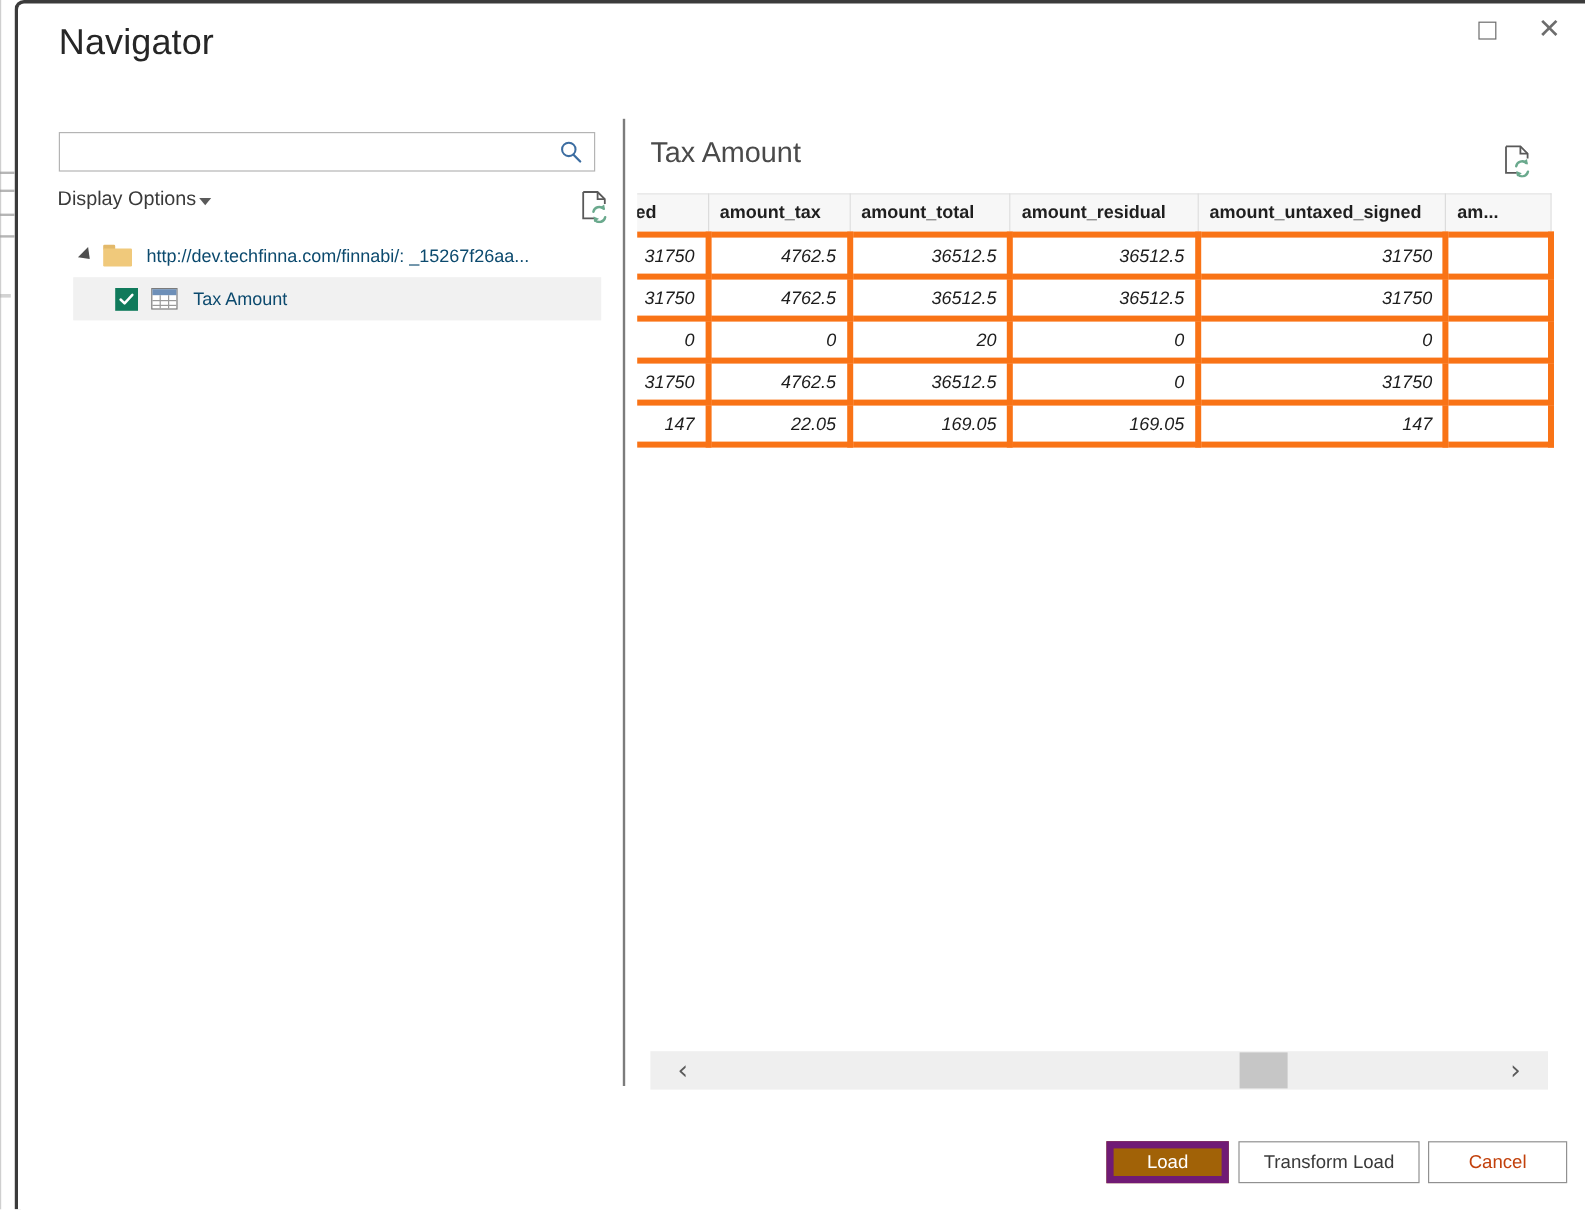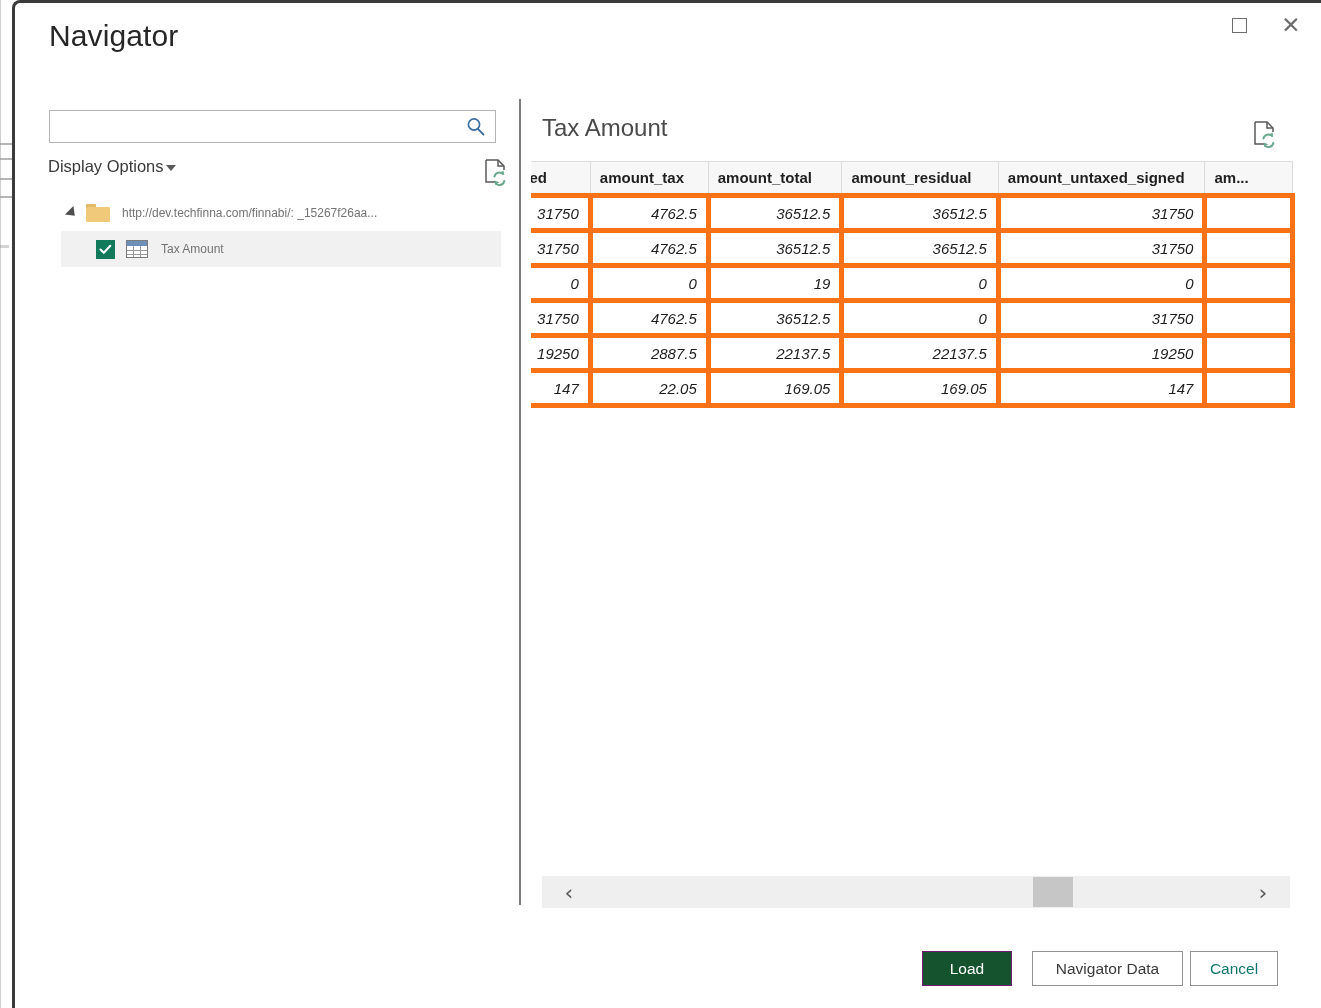--- a/index.html
+++ b/index.html
@@ -93,21 +93,21 @@
     border-top: 6px solid transparent; border-bottom: 6px solid transparent;
     border-left: 8px solid #4f4f4f;
     transform: rotate(45deg);
     margin-right: 10px; margin-left: 4px; flex: none;
   }
   .folder-icon {
     width: 24px; height: 18px; position: relative; flex: none; margin-right: 12px;
   }
   .folder-icon .tab { position: absolute; left: 0; top: 0; width: 10px; height: 4px; background: #e3b96a; border-radius: 1px 1px 0 0; }
   .folder-icon .body { position: absolute; left: 0; top: 3px; width: 24px; height: 15px; background: #f0c97b; border-radius: 1px; }
-  .tree-label { font-size: 12px; color: #737373; white-space: nowrap; }
+  .tree-label { font-size: 15px; color: #0c4a6e; white-space: nowrap; }
 
   .chk {
     width: 19px; height: 19px; background: #107a5b; flex: none;
     display: flex; align-items: center; justify-content: center; margin-right: 11px;
   }
   .chk svg { display: block; }
 
   .grid-icon { width: 22px; height: 18px; flex: none; margin-right: 13px; position: relative; box-sizing: border-box; border: 1px solid #7b7b7b; background: #fff; }
   .grid-icon .hdr { position: absolute; left: 0; top: 0; right: 0; height: 5px; background: #6d8fb8; }
   .grid-icon .v1, .grid-icon .v2 { position: absolute; top: 5px; bottom: 0; width: 1px; background: #9a9a9a; }
@@ -183,23 +183,23 @@
     position: absolute; left: 491px; top: 1px; width: 40px; height: 30px;
     background: #c6c6c6;
   }
 
   
   .btn {
     position: absolute; top: 948px; height: 35px;
     display: flex; align-items: center; justify-content: center;
     font-size: 15.5px; box-sizing: border-box; cursor: default;
   }
-  .btn-load { left: 907px; width: 90px; background: #14532d; color: #ffffff; border: 1px solid #701a75; }
+  .btn-load { left: 907px; width: 102px; background: #a16207; color: #ffffff; border: 6px solid #701a75; }
   .btn-transform { left: 1017px; width: 151px; background: #ffffff; color: #3a3a3a; border: 1px solid #919191; }
-  .btn-cancel { left: 1175px; width: 88px; background: #ffffff; color: #0f766e; border: 1px solid #919191; }
+  .btn-cancel { left: 1175px; width: 116px; background: #ffffff; color: #c2410c; border: 1px solid #919191; }
 </style>
 </head>
 <body>
 
 <div id="root">
 
   <div class="bg-edge-line"></div>
   <div class="bg-ghost" style="left:0px; top:143px; width:12px; height:2px;"></div>
   <div class="bg-ghost" style="left:0px; top:158px; width:12px; height:2px;"></div>
   <div class="bg-ghost" style="left:0px; top:178px; width:12px; height:2px;"></div>
@@ -319,39 +319,31 @@
             <td>31750</td>
             <td>4762.5</td>
             <td>36512.5</td>
             <td>36512.5</td>
             <td>31750</td>
             <td></td>
           </tr>
           <tr>
             <td>0</td>
             <td>0</td>
-            <td>19</td>
+            <td>20</td>
             <td>0</td>
             <td>0</td>
             <td></td>
           </tr>
           <tr>
             <td>31750</td>
             <td>4762.5</td>
             <td>36512.5</td>
             <td>0</td>
             <td>31750</td>
-            <td></td>
-          </tr>
-          <tr>
-            <td>19250</td>
-            <td>2887.5</td>
-            <td>22137.5</td>
-            <td>22137.5</td>
-            <td>19250</td>
             <td></td>
           </tr>
           <tr>
             <td>147</td>
             <td>22.05</td>
             <td>169.05</td>
             <td>169.05</td>
             <td>147</td>
             <td></td>
           </tr>
@@ -359,17 +351,17 @@
       </table>
     </div>
 
     <div class="hscroll">
       <div class="arrow left">‹</div>
       <div class="thumb"></div>
       <div class="arrow right">›</div>
     </div>
 
     <div class="btn btn-load">Load</div>
-    <div class="btn btn-transform">Navigator Data</div>
+    <div class="btn btn-transform">Transform Load</div>
     <div class="btn btn-cancel">Cancel</div>
 
   </div>
 </div>
 
 </body></html>

